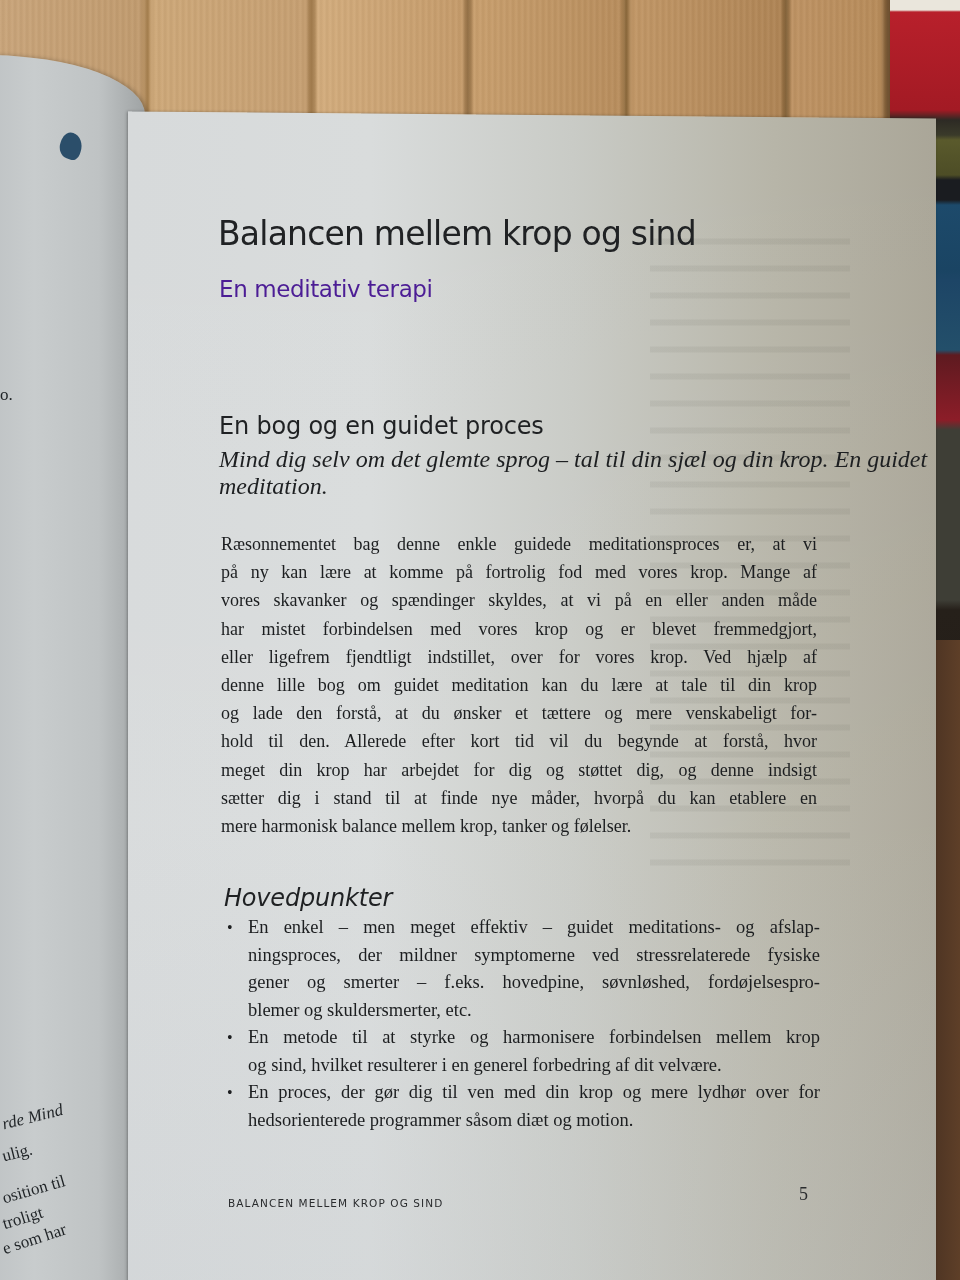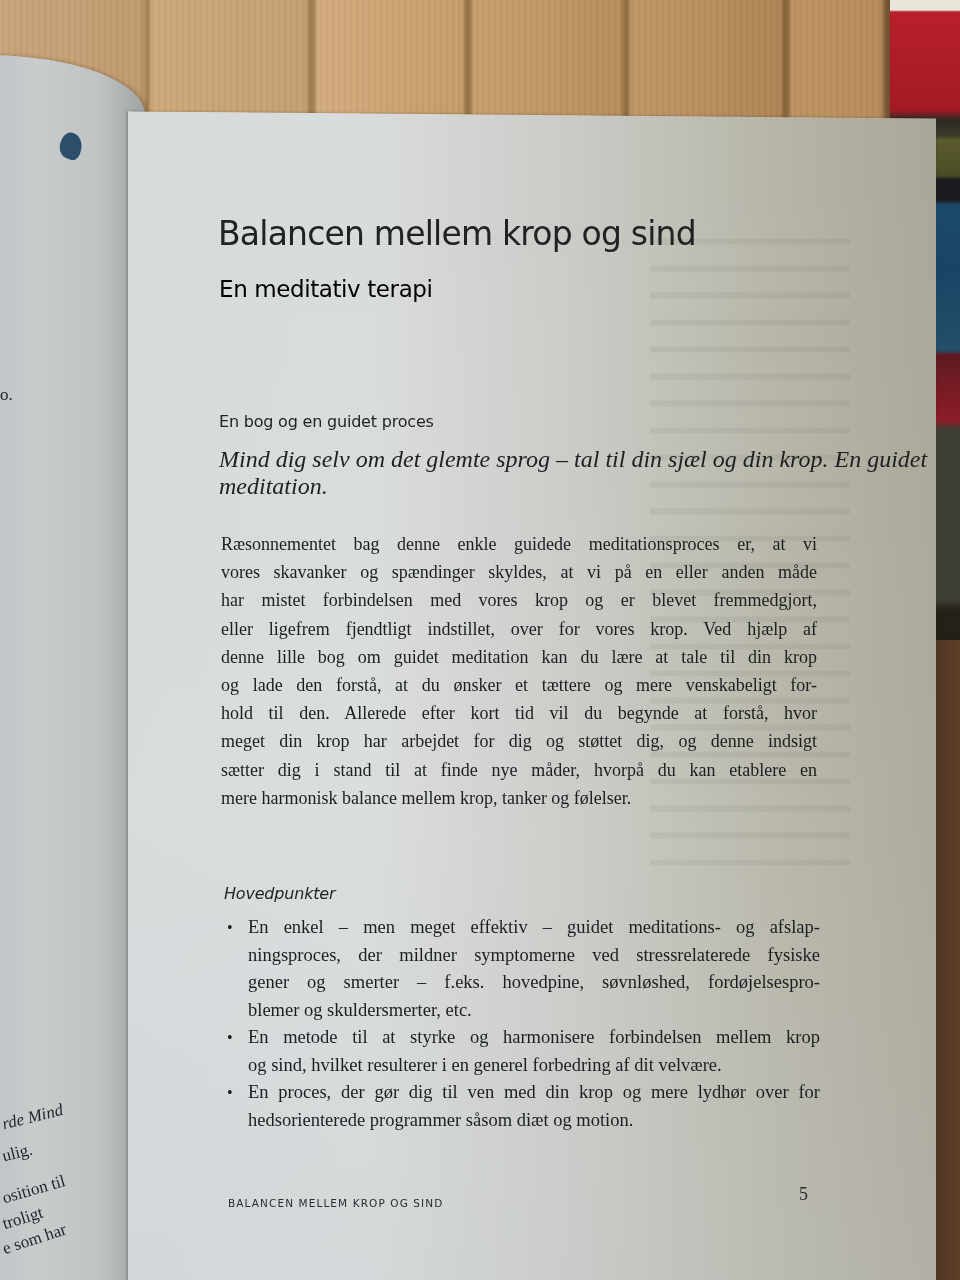--- a/index.html
+++ b/index.html
@@ -107,27 +107,27 @@
       letter-spacing: -0.8px;
       color: #202224;
       white-space: nowrap;
     }
     .subtitle {
       position: absolute;
       left: 219px; top: 276px;
       font-family: "DejaVu Sans", "Liberation Sans", sans-serif;
       font-size: 23px;
       letter-spacing: -0.4px;
-      color: #000000;
+      color: #4c1d95;
       white-space: nowrap;
     }
     .section-heading {
       position: absolute;
       font-family: "DejaVu Sans", "Liberation Sans", sans-serif;
-      font-size: 16px;
+      font-size: 24px;
       letter-spacing: -0.2px;
       color: #1f2123;
       white-space: nowrap;
     }
     .sh-1 { left: 219px; top: 412px; }
     .sh-2 { left: 224px; top: 884px; font-style: italic; }
     .lead {
       position: absolute;
       left: 219px; top: 446px;
       width: 610px;
@@ -234,20 +234,21 @@
 
 <h3 class="section-heading sh-1" style="margin:0;font-weight:normal">En bog og en guidet proces</h3>
 
 <div class="lead">
   <span class="line">Mind dig selv om det glemte sprog – tal til din sjæl og din krop. En guidet</span>
   <span class="line">meditation.</span>
 </div>
 
 <div class="body-para">
   <span class="line">Ræsonnementet bag denne enkle guidede meditationsproces er, at vi</span>
+  <span class="line">på ny kan lære at komme på fortrolig fod med vores krop. Mange af</span>
   <span class="line">vores skavanker og spændinger skyldes, at vi på en eller anden måde</span>
   <span class="line">har mistet forbindelsen med vores krop og er blevet fremmedgjort,</span>
   <span class="line">eller ligefrem fjendtligt indstillet, over for vores krop. Ved hjælp af</span>
   <span class="line">denne lille bog om guidet meditation kan du lære at tale til din krop</span>
   <span class="line">og lade den forstå, at du ønsker et tættere og mere venskabeligt for-</span>
   <span class="line">hold til den. Allerede efter kort tid vil du begynde at forstå, hvor</span>
   <span class="line">meget din krop har arbejdet for dig og støttet dig, og denne indsigt</span>
   <span class="line">sætter dig i stand til at finde nye måder, hvorpå du kan etablere en</span>
   <span class="line last">mere harmonisk balance mellem krop, tanker og følelser.</span>
 </div>

